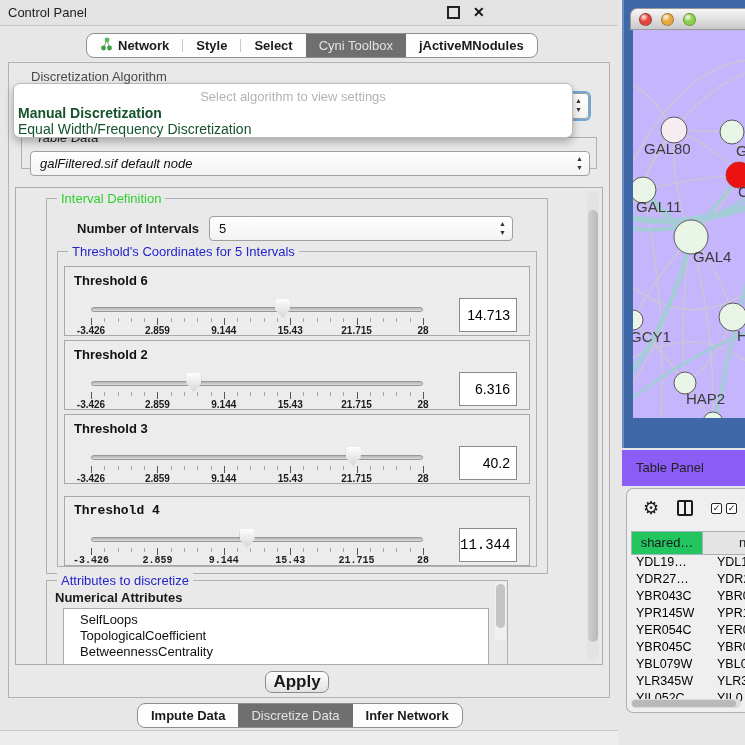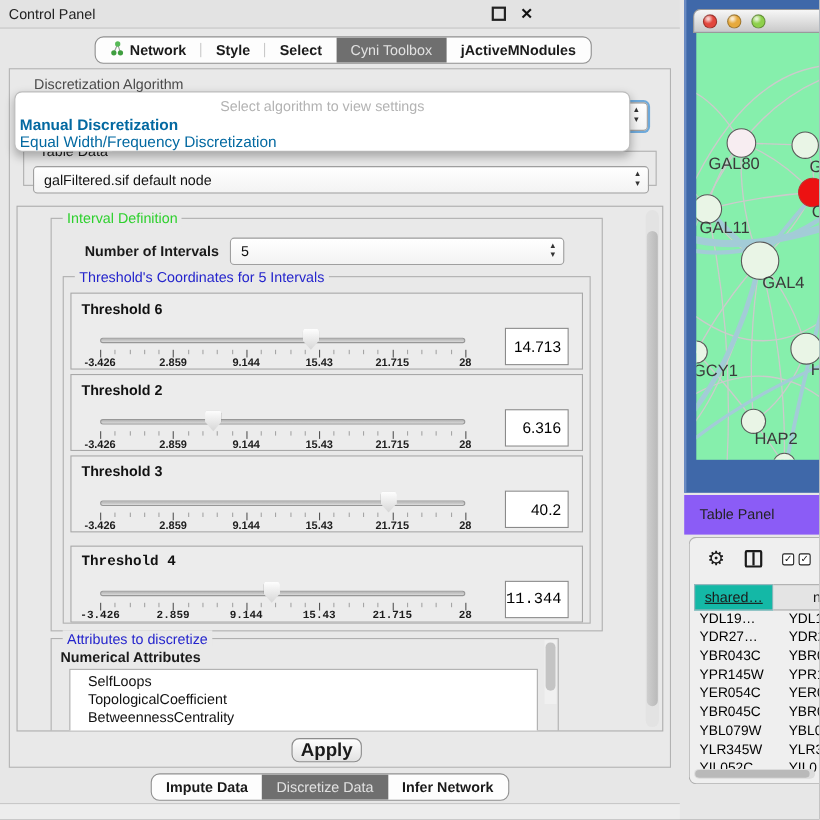--- a/index.html
+++ b/index.html
@@ -34,26 +34,26 @@
            border-radius:4px; font-size:13px; color:#111; }
   .combo .val { position:absolute; left:9px; top:4px; }
   .stepper { position:absolute; right:6px; top:2px; display:flex; flex-direction:column; line-height:9px;
              font-size:7px; color:#333; }
 
   
   #algo-combo { left:20px; top:30px; width:560px; height:26px; box-shadow:0 0 0 2px #6ea9da; }
   #algo-popup { left:4px; top:20px; width:560px; height:55px; background:#ffffff; border:1px solid #bbbbbb;
                 border-radius:7px; box-shadow:0 4px 9px rgba(0,0,0,.28); z-index:5; }
   #algo-hint { width:100%; top:5px; text-align:center; font-size:13px; color:#b3b3b3; }
-  .algo-option { left:4px; font-size:14px; color:#0369a1; white-space:nowrap; }
+  .algo-option { left:4px; font-size:14px; color:#14532d; white-space:nowrap; }
   #algo-opt0 { top:21px; font-weight:bold; }
   #algo-opt1 { top:37px; }
   #disc-label { left:22px; top:6px; font-size:13px; color:#4a4a4a; z-index:6; background:transparent; }
 
-  #tabledata-group { left:12px; top:74px; width:576px; height:32px; }
+  #tabledata-group { left:12px; top:74px; width:576px; height:32px;font-style:italic; }
   #tabledata-combo { left:8px; top:13px; width:560px; height:25px; }
 
   #scrollpanel { left:6px; top:124px; width:588px; height:478px; border:1px solid #adadad;
                  background:#e9e9e9; overflow:hidden; }
   .vscroll-track { position:absolute; background:#e3e3e3; border-radius:6px; }
   .vscroll-thumb { position:absolute; background:linear-gradient(90deg,#cfcfcf,#b9b9b9); border-radius:5px; }
   #panel-scroll-track { right:3px; top:3px; width:12px; height:470px; }
   #panel-scroll-thumb { right:4px; top:22px; width:10px; height:432px; }
 
   #interval-group { left:30px; top:10px; width:502px; height:376px; }
@@ -95,37 +95,37 @@
                text-align:center; line-height:20px; }
   #cp-footer { left:0; top:730px; width:618px; height:15px; background:#ededed; border-top:1px solid #c8c8c8; }
 
   
   #net-window { left:622px; top:0; width:123px; height:448px; background:#3f68a9; }
   #net-edge-hl { left:0; top:0; width:2px; height:448px; background:#6b8cc4; }
   #net-titlebar { left:8px; top:8px; width:115px; height:22px; border-radius:7px 0 0 0;
                   background:linear-gradient(#f7f7f7,#c9c9c9); border:1px solid #9a9a9a; border-right:none; }
   .traffic { position:absolute; top:4px; width:13px; height:13px; border-radius:50%;
              border:1px solid rgba(0,0,0,.30); }
-  #net-canvas { left:11px; top:30px; width:112px; height:388px; background:#86efac; overflow:hidden; }
+  #net-canvas { left:11px; top:30px; width:112px; height:388px; background:#c4b5fd; overflow:hidden; }
 
   
   #tp-strip { left:622px; top:450px; width:123px; height:36px; background:#8b5cf6; }
   #tp-title { left:14px; top:10px; font-size:13px; color:#222; }
   #tp-box { left:626px; top:488px; width:119px; height:225px; background:#efefef;
             border:1px solid #b0b0b0; border-right:none; border-radius:7px 0 0 7px; overflow:hidden; }
   #tp-gear { left:16px; top:8px; font-size:18px; color:#1a1a1a; }
   #tp-split { left:50px; top:11px; width:16px; height:16px; border:2px solid #1a1a1a; border-radius:2px; }
   #tp-split::after { content:""; position:absolute; left:5px; top:0; width:2px; height:12px; background:#1a1a1a; }
   .tp-check { top:14px; width:11px; height:11px; border:1.5px solid #222; border-radius:2px;
               font-size:9px; line-height:9px; text-align:center; color:#111; background:#fff; }
   #tp-check1 { left:84px; } #tp-check2 { left:99px; }
   #tp-header { left:4px; top:42px; width:140px; height:24px; display:flex; }
   .tp-hcell { border:1px solid #9fb6bf; font-size:13px; text-align:center; line-height:22px;
               overflow:hidden; white-space:nowrap; }
-  .tp-hcell.selected { background:#14b8a6;text-decoration:underline; }
+  .tp-hcell.selected { background:#22c55e; }
   .tp-hcell.plain { background:#e4e4e4; border-left:none; border-color:#adadad; text-align:left; padding-left:36px; }
   #tp-rows { left:4px; top:66px; width:140px; height:147px; overflow:hidden; }
   .tp-row { display:flex; height:17px; font-size:12.5px; color:#000; }
   .tp-c1 { width:72px; padding-left:5px; white-space:nowrap; overflow:hidden; }
   .tp-c2 { padding-left:14px; white-space:nowrap; }
   #tp-hscroll-track { left:4px; bottom:4px; width:110px; height:9px; background:#dcdcdc; border-radius:5px; }
   #tp-hscroll-thumb { left:1px; top:1px; width:104px; height:7px; background:#b9b9b9; border-radius:4px; }
 </style>
 </head>
 <body>

